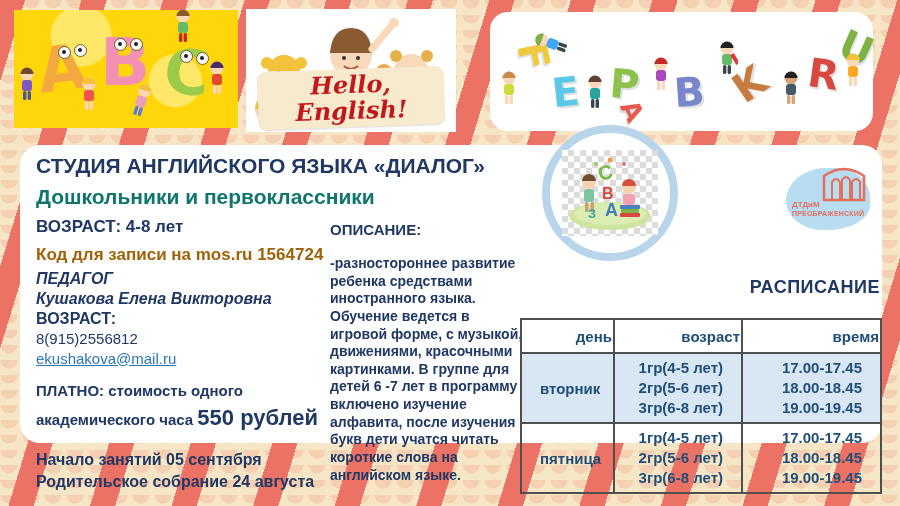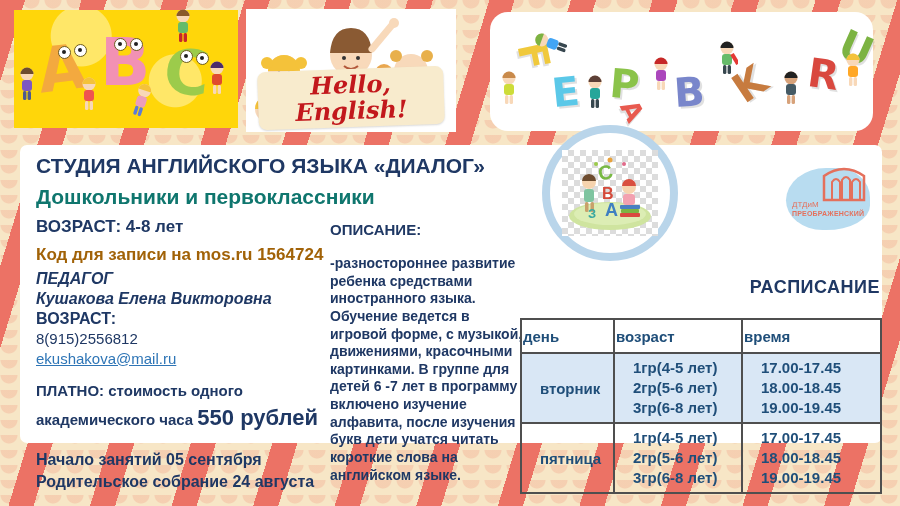--- a/index.html
+++ b/index.html
@@ -35,59 +35,59 @@
     text-shadow:2px 2px 0 rgba(0,0,0,.12);}
   .al0{left:30px;top:24px;color:#f0c93c;transform:rotate(78deg);}
   .al1{left:62px;top:60px;color:#5bc8e8;transform:rotate(-6deg);}
   .al2{left:120px;top:52px;color:#8bc34a;transform:rotate(5deg);}
   .al3{left:132px;top:86px;color:#e85a4f;font-size:26px;transform:rotate(62deg);}
   .al4{left:184px;top:60px;color:#7986cb;transform:rotate(-4deg);}
   .al5{left:244px;top:52px;color:#c77b3f;transform:rotate(-34deg);}
   .al6{left:318px;top:42px;color:#d9483f;transform:rotate(8deg);}
   .al7{left:350px;top:16px;color:#7cb342;transform:rotate(24deg);}
   
-  .card{position:absolute;left:20px;top:145px;width:862px;height:298px;background:#fff;border-radius:7px;z-index:2;}
+  .card{position:absolute;left:20px;top:145px;width:862px;height:298px;background:#fff;border-radius:20px;z-index:2;}
   .title{position:absolute;left:16px;top:9px;font-size:21px;font-weight:bold;color:#1f3864;}
   .subtitle{position:absolute;left:16px;top:40px;font-size:21px;font-weight:bold;color:#0f766e;}
   .leftcol{position:absolute;left:16px;top:72px;width:292px;color:#1f3864;}
   .age{font-size:17px;font-weight:bold;margin-bottom:8px;}
   .mos{font-size:17px;font-weight:bold;color:#a16207;margin-bottom:4px;}
   .t-label,.t-name{font-size:16px;font-weight:bold;font-style:italic;line-height:1.25;}
   .contacts{font-size:16px;font-weight:bold;line-height:1.3;}
   .phone{font-size:15px;line-height:1.25;}
   .email{font-size:15px;line-height:1.3;color:#2e75b6;text-decoration:underline;cursor:pointer;}
   .price{margin-top:12px;font-size:15px;font-weight:bold;line-height:1.45;}
   .price-value{font-size:22px;}
   .start-line{margin-top:15px;font-size:16px;font-weight:bold;line-height:1.4;}
   .meet-line{font-size:16px;font-weight:bold;line-height:1.4;}
   .desccol{position:absolute;left:310px;top:76px;width:200px;color:#1f3864;}
   .desc-label{font-size:15px;font-weight:bold;margin-bottom:17px;}
   .desc-text{font-size:14px;font-weight:bold;line-height:1.26;}
   .sched-heading{position:absolute;left:500px;top:132px;width:360px;text-align:right;
     font-size:18px;font-weight:bold;color:#1f3864;letter-spacing:.5px;}
   .sched-table{position:absolute;left:500px;top:173px;width:360px;border-collapse:collapse;table-layout:fixed;}
-  .sched-table th,.sched-table td{border:2px solid #4f4f4f;color:#1f4e79;font-weight:bold;text-align:left;}
+  .sched-table th,.sched-table td{border:2px solid #4f4f4f;color:#1f4e79;font-weight:bold;text-align:right;}
   .sched-table th{font-size:15px;height:30px;background:#fff;}
   .sched-table td{font-size:15px;padding:4px 18px;}
   .row-blue td{background:#d9e7f5;}
   .cellline{line-height:20px;}
   .col-day{width:93px;}.col-age{width:128px;}.col-time{width:139px;}
   
   .photo-circle{position:absolute;left:542px;top:125px;width:120px;height:120px;border:8px solid #b9d5ea;
     border-radius:50%;background:#fff;z-index:3;display:flex;align-items:center;justify-content:center;}
   .checker{width:96px;height:86px;position:relative;
     background-image:conic-gradient(#dcdcdc 0 25%, #fff 0 50%, #dcdcdc 0 75%, #fff 0);
     background-size:12px 12px;}
   .checker svg{position:absolute;left:0;top:0;}
   
   .logo{position:absolute;left:786px;top:162px;width:88px;height:72px;z-index:3;}
   .logo-blob{position:absolute;left:0;top:6px;width:84px;height:62px;background:#b8dcf0;
     border-radius:55% 45% 60% 50% / 60% 55% 45% 55%;}
   .logo svg{position:absolute;left:34px;top:0px;}
-  .logo-l1{position:absolute;left:6px;top:38px;font-size:8px;font-weight:normal;color:#e4705c;}
+  .logo-l1{position:absolute;left:6px;top:38px;font-size:8px;font-weight:bold;color:#e4705c;}
   .logo-l2{position:absolute;left:6px;top:48px;font-size:7px;font-weight:bold;color:#e4705c;letter-spacing:.2px;}
 </style>
 </head>
 <body>
 
 <div class="stage">
 
   <div class="abc-block">
     <span class="bigletter bl-a">A</span>
     <span class="bigletter bl-b">B</span>

